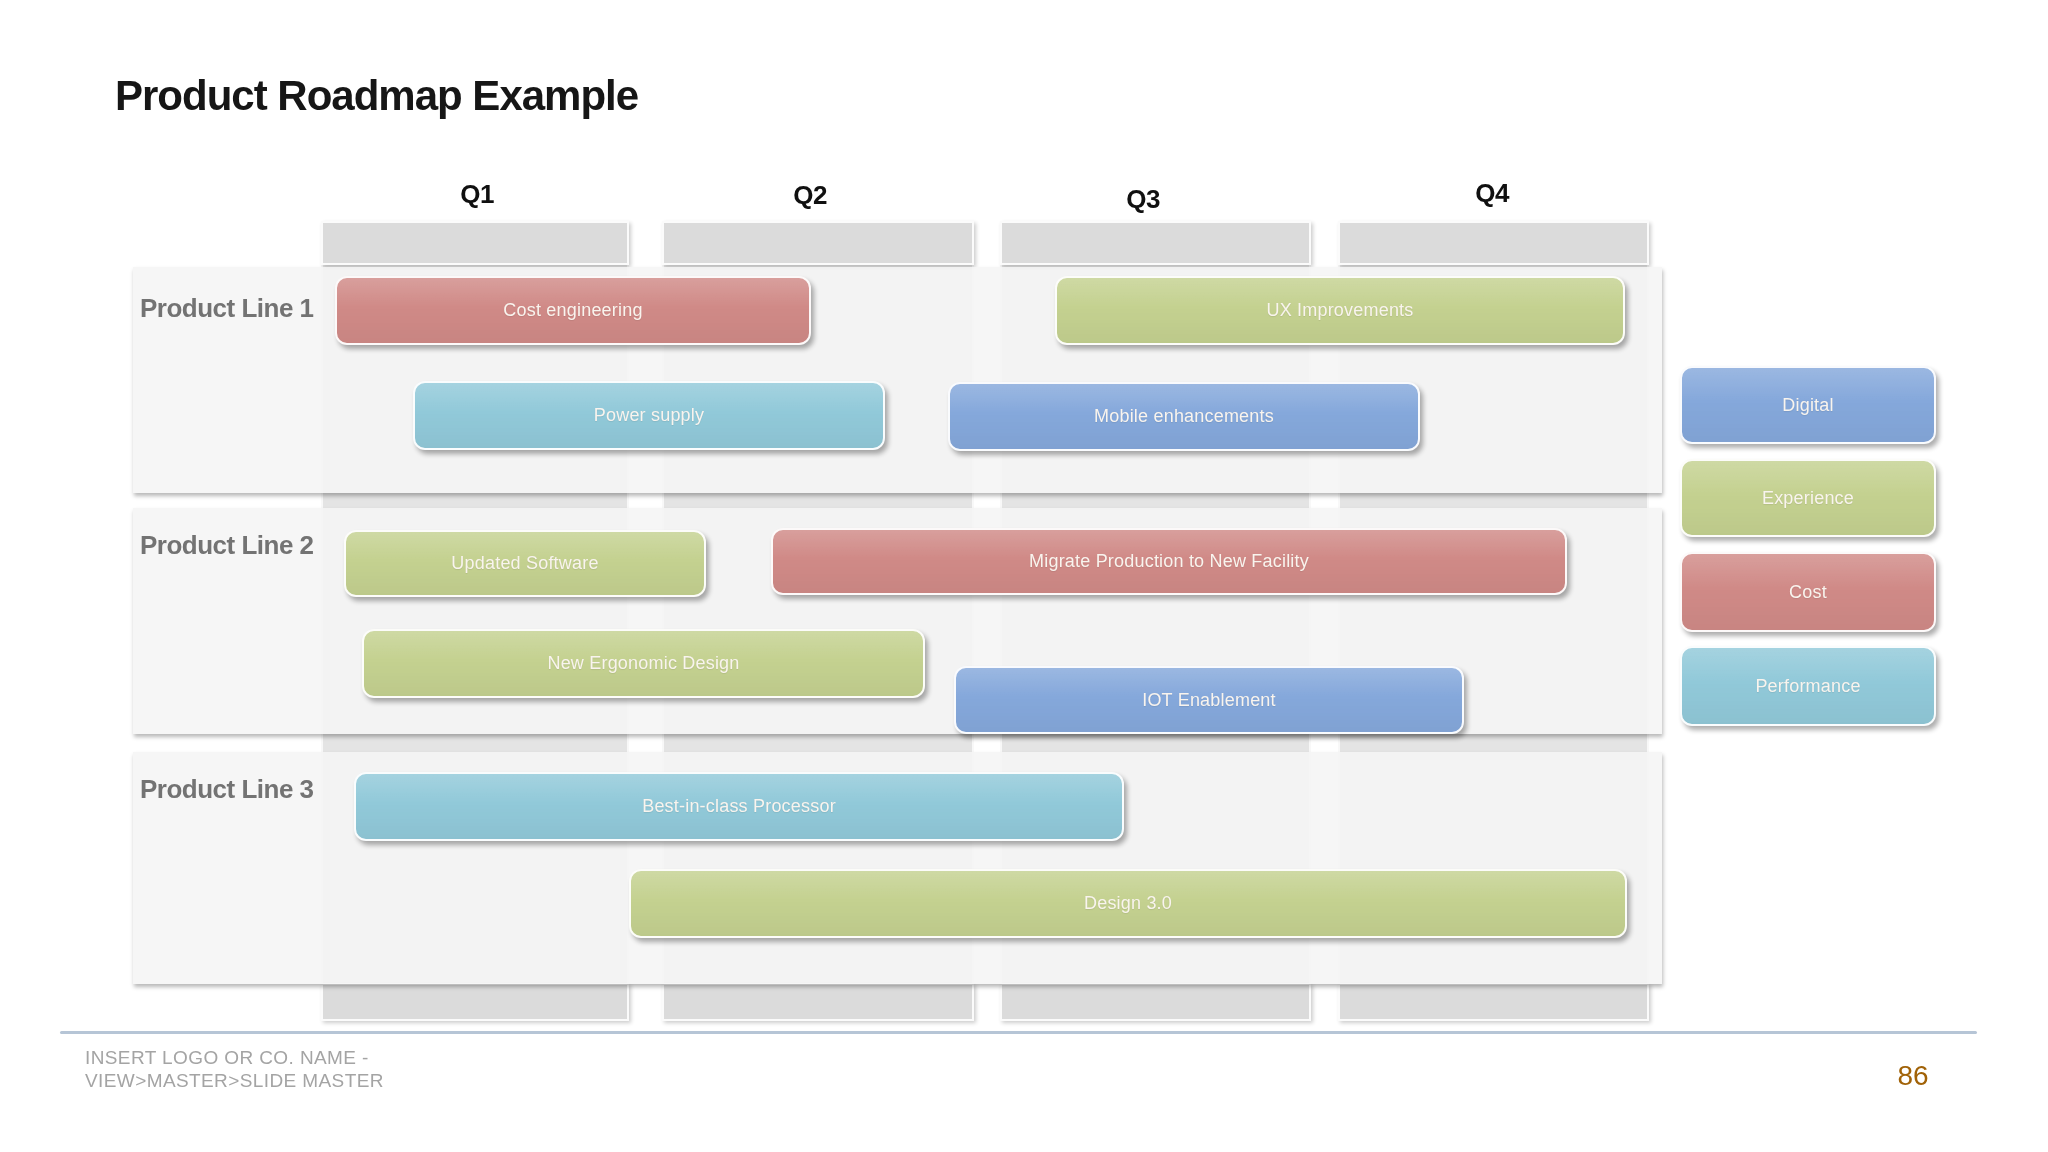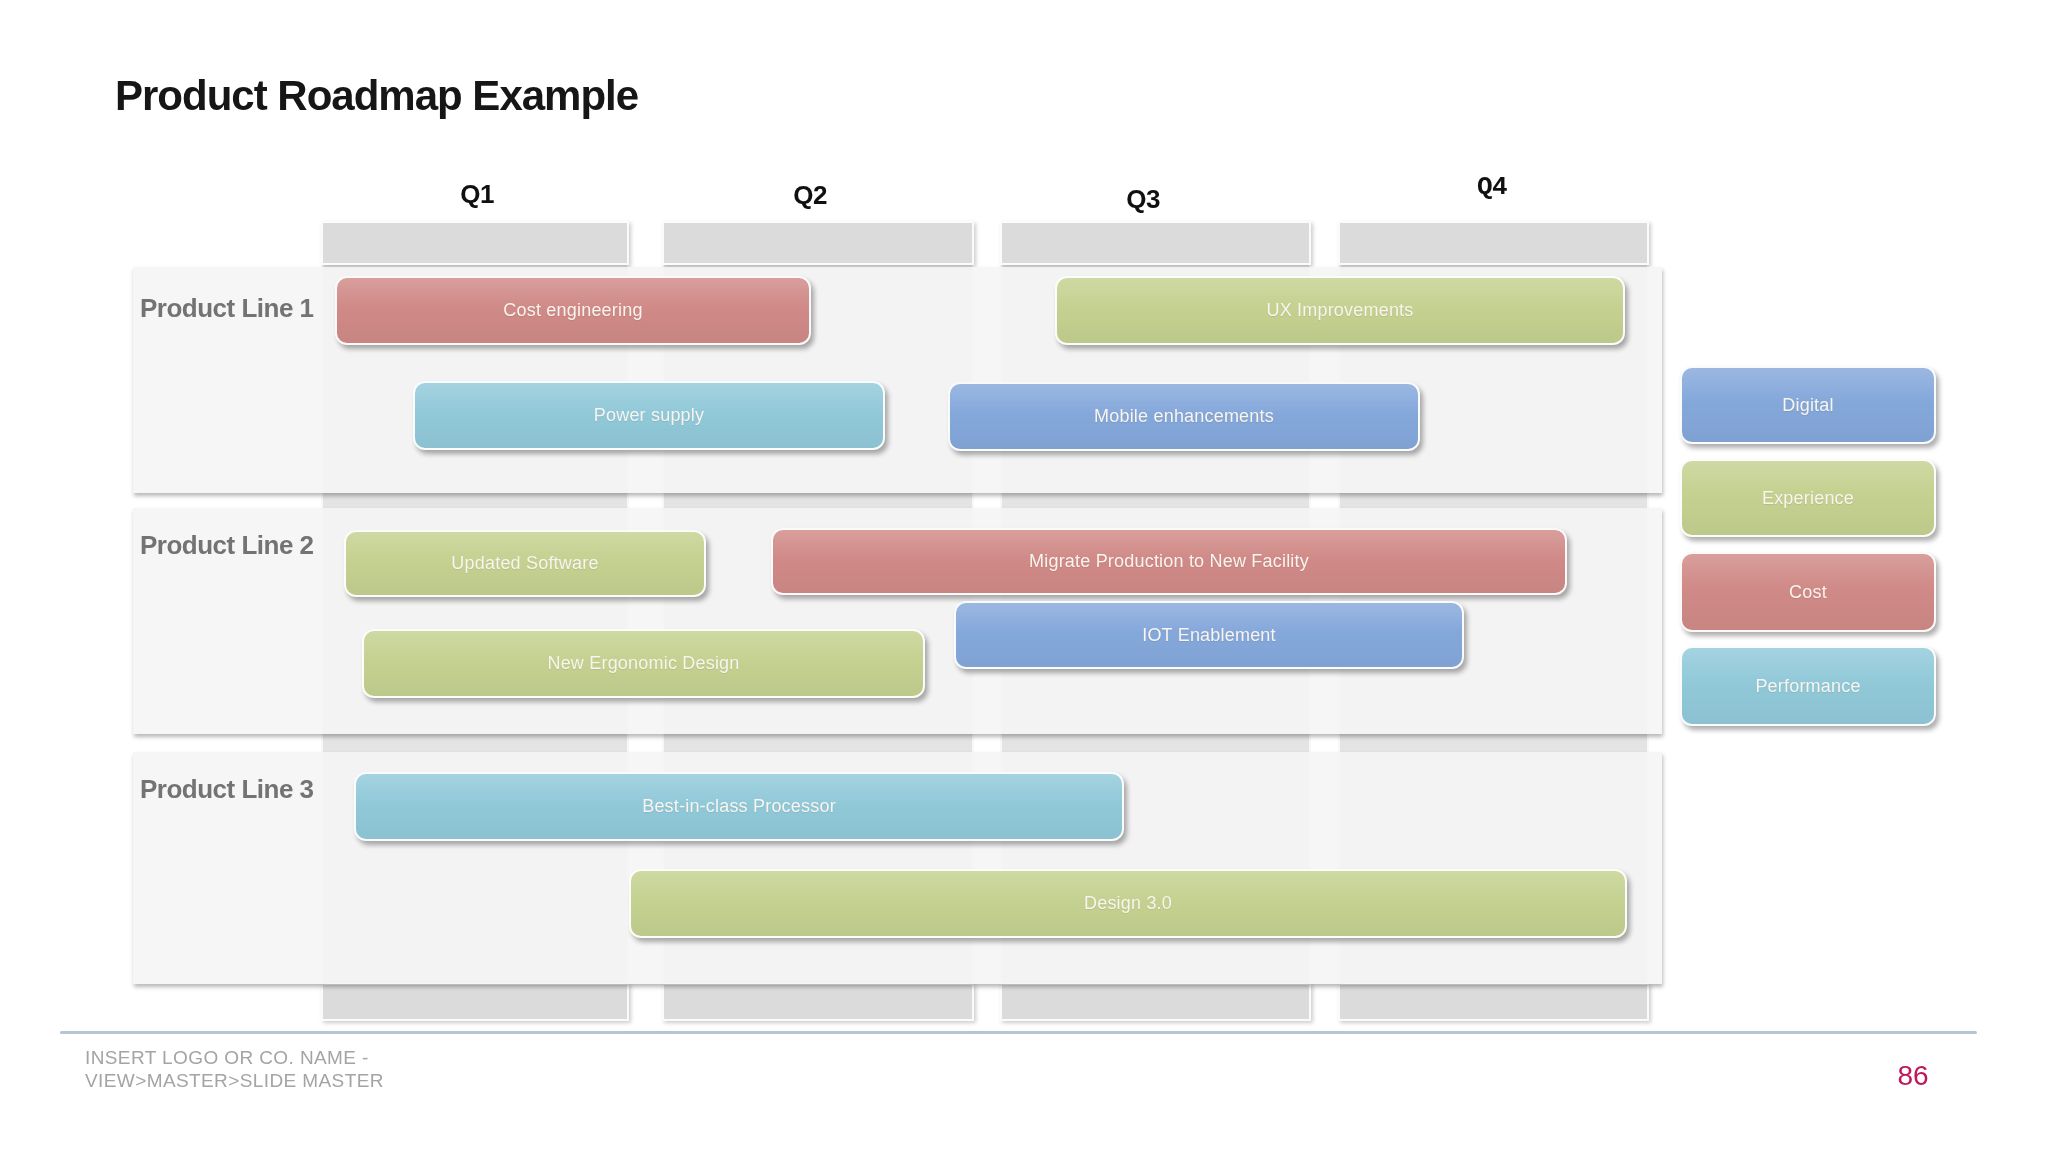--- a/index.html
+++ b/index.html
@@ -61,21 +61,21 @@
   .footer-divider{
     position:absolute;left:60px;top:1031px;width:1917px;height:3px;
     background:#b6c5d6;border-radius:2px;z-index:5;
   }
   .footer-text{
     position:absolute;left:85px;top:1046px;z-index:5;
     font-size:19px;line-height:23px;color:#a4a4a4;letter-spacing:0.4px;
   }
   .page-number{
     position:absolute;left:1870px;top:1060px;width:86px;text-align:center;z-index:5;
-    font-size:28px;color:#be185d;
+    font-size:28px;color:#a16207;
   }
 </style>
 </head>
 <body>
 
 <div class="slide">
   <div class="slide-title">Product Roadmap Example</div>
 
   <div class="layer" id="columns-layer">
       <div class="column" style="left: 321px; top: 221px; width: 308px; height: 800px;">
@@ -92,21 +92,21 @@
       </div>
       <div class="column" style="left: 1338px; top: 221px; width: 311px; height: 800px;">
         <div class="col-cap cap-top"></div>
         <div class="col-cap cap-bottom"></div>
       </div>
     </div>
   <div class="layer" id="quarters-layer">
       <div class="q-label" style="left: 417px; top: 179px;">Q1</div>
       <div class="q-label" style="left: 750px; top: 180px;">Q2</div>
       <div class="q-label" style="left: 1083px; top: 184px;">Q3</div>
-      <div class="q-label" style="left: 1432px; top: 172px; font-family: Liberation Mono, monospace;">Q4</div>
+      <div class="q-label" style="left: 1432px; top: 178px;">Q4</div>
     </div>
   <div class="layer" id="rows-layer">
       <div class="row-band" style="left: 133px; top: 267px; width: 1529px; height: 226px;"></div>
       <div class="row-label" style="left: 140px; top: 293px;">Product Line 1</div>
       <div class="row-band" style="left: 133px; top: 508px; width: 1529px; height: 226px;"></div>
       <div class="row-label" style="left: 140px; top: 530px;">Product Line 2</div>
       <div class="row-band" style="left: 133px; top: 752px; width: 1529px; height: 232px;"></div>
       <div class="row-label" style="left: 140px; top: 774px;">Product Line 3</div>
     </div>
   <div class="layer" id="bars-layer">
@@ -124,21 +124,21 @@
       </div>
       <div class="bar" style="left: 344px; top: 530px; width: 362px; height: 67px; background-color: rgb(196, 209, 144);">
         <span class="bar-text">Updated Software</span>
       </div>
       <div class="bar" style="left: 771px; top: 528px; width: 796px; height: 67px; background-color: rgb(208, 138, 135);">
         <span class="bar-text">Migrate Production to New Facility</span>
       </div>
       <div class="bar" style="left: 362px; top: 629px; width: 563px; height: 69px; background-color: rgb(196, 209, 144);">
         <span class="bar-text">New Ergonomic Design</span>
       </div>
-      <div class="bar" style="left: 954px; top: 601px; width: 510px; height: 68px; background-color: rgb(133, 168, 219);">
+      <div class="bar" style="left: 954px; top: 666px; width: 510px; height: 68px; background-color: rgb(133, 168, 219);">
         <span class="bar-text">IOT Enablement</span>
       </div>
       <div class="bar" style="left: 354px; top: 772px; width: 770px; height: 69px; background-color: rgb(145, 201, 217);">
         <span class="bar-text">Best-in-class Processor</span>
       </div>
       <div class="bar" style="left: 629px; top: 869px; width: 998px; height: 69px; background-color: rgb(196, 209, 144);">
         <span class="bar-text">Design 3.0</span>
       </div>
     </div>
   <div class="layer" id="legend-layer">

